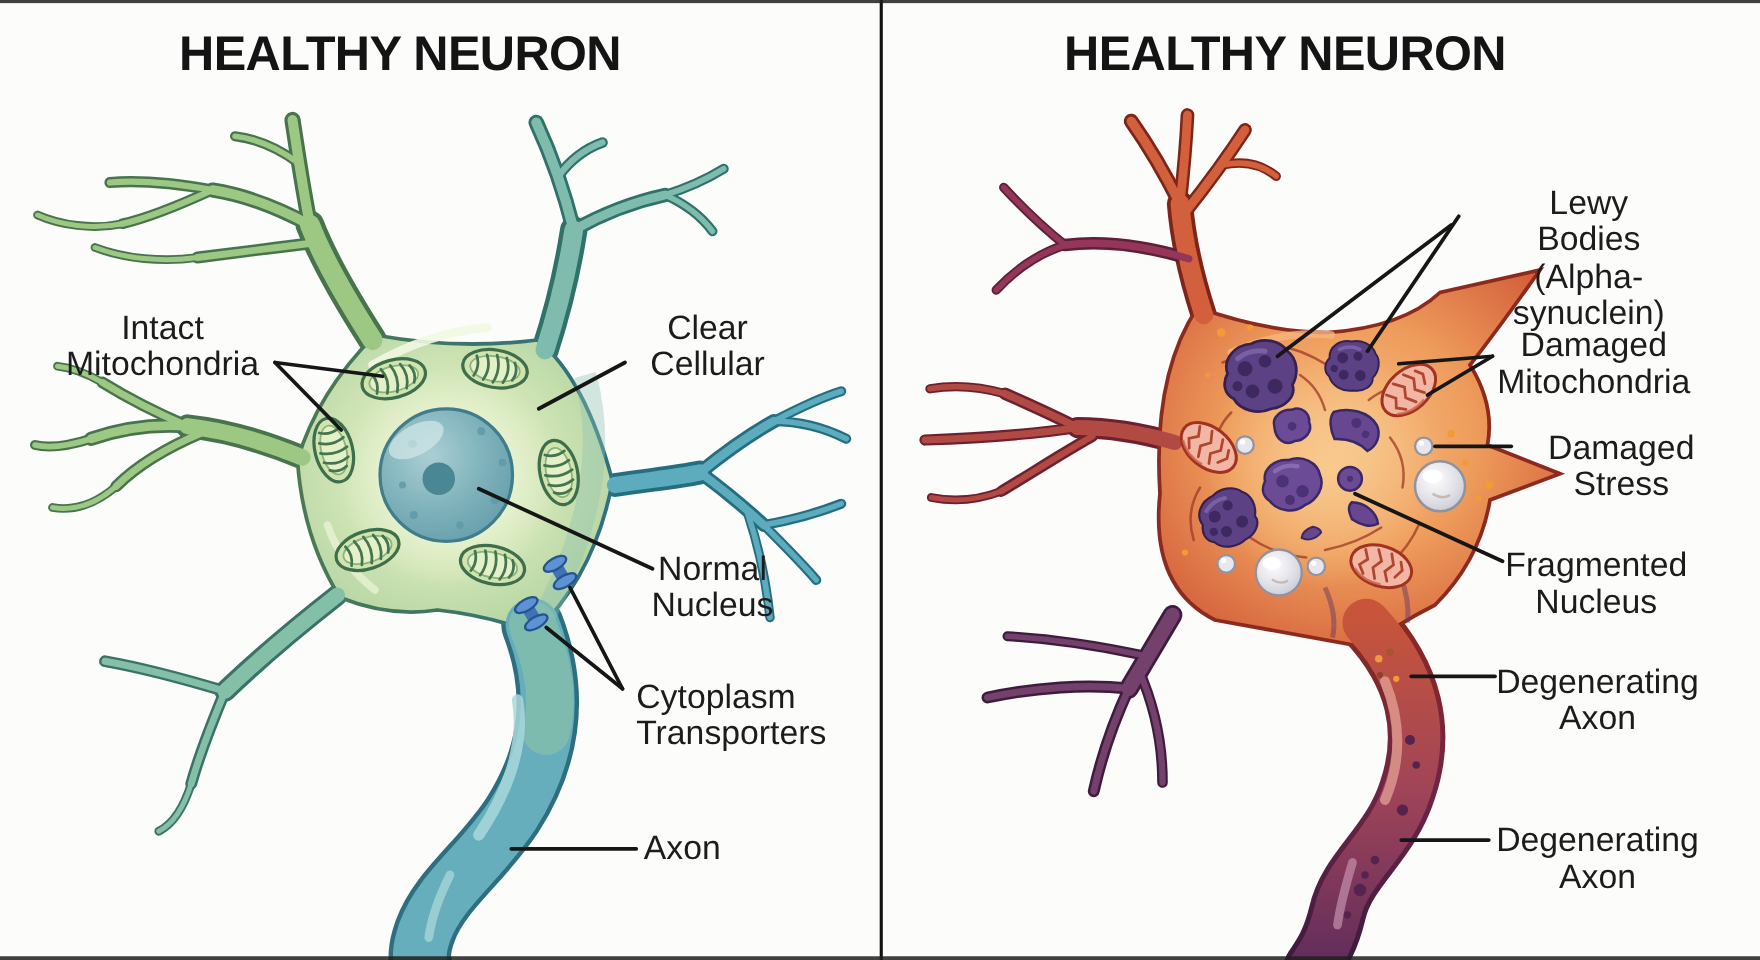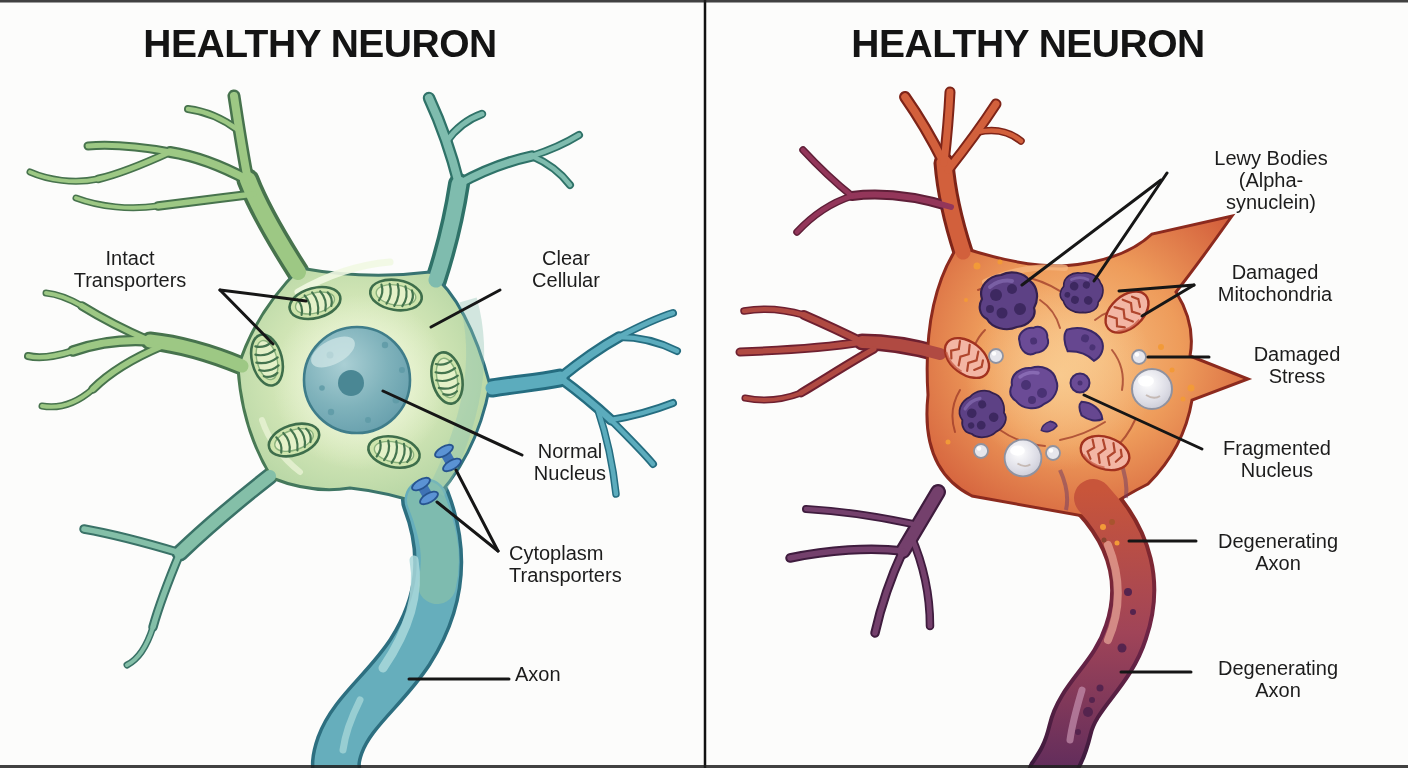--- a/index.html
+++ b/index.html
@@ -1,19 +1,19 @@
 <!DOCTYPE html>
 <html><head>
 <meta charset="utf-8">
 <style>
   html,body{margin:0;padding:0;}
   body{font-family:"Liberation Sans",sans-serif;background:#e8e8e8;}
   #stage{position:relative;width:1408px;height:768px;background:#fef9c3;overflow:hidden;}
   #art{position:absolute;left:0;top:0;}
-  .label{position:absolute;white-space:pre-line;text-align:center;font-size:20px;line-height:1.09;
+  .label{position:absolute;white-space:pre-line;text-align:center;font-size:27px;line-height:1.09;
          color:#1c1c1c;transform:translateX(-50%);letter-spacing:0;}
   .label.anchor-left{transform:none;text-align:left;}
   .title{position:absolute;transform:translateX(-50%);font-size:39px;font-weight:800;
          letter-spacing:-0.5px;color:#141414;white-space:nowrap;}
 </style>
 </head>
 <body>
 
 <div id="stage">
 
@@ -396,21 +396,21 @@
 
   <line x1="705" y1="0" x2="705" y2="768" stroke="#111111" stroke-width="2.5"></line>
   <rect x="0" y="0" width="1408" height="2.5" fill="#202020" opacity="0.85"></rect>
   <rect x="0" y="765" width="1408" height="3" fill="#202020" opacity="0.85"></rect>
 </svg>
 
   <div class="title" style="left:320px;top:22px">HEALTHY NEURON</div>
   <div class="title" style="left:1028px;top:22px">HEALTHY NEURON</div>
 
   <div class="label" style="left:130px;top:248px">Intact
-Transporters</div>
+Mitochondria</div>
   <div class="label" style="left:566px;top:248px">Clear
 Cellular</div>
   <div class="label" style="left:570px;top:441px">Normal
 Nucleus</div>
   <div class="label anchor-left" style="left:509px;top:543px">Cytoplasm
 Transporters</div>
   <div class="label anchor-left" style="left:515px;top:664px">Axon</div>
 
   <div class="label" style="left:1271px;top:148px">Lewy Bodies
 (Alpha-synuclein)</div>

